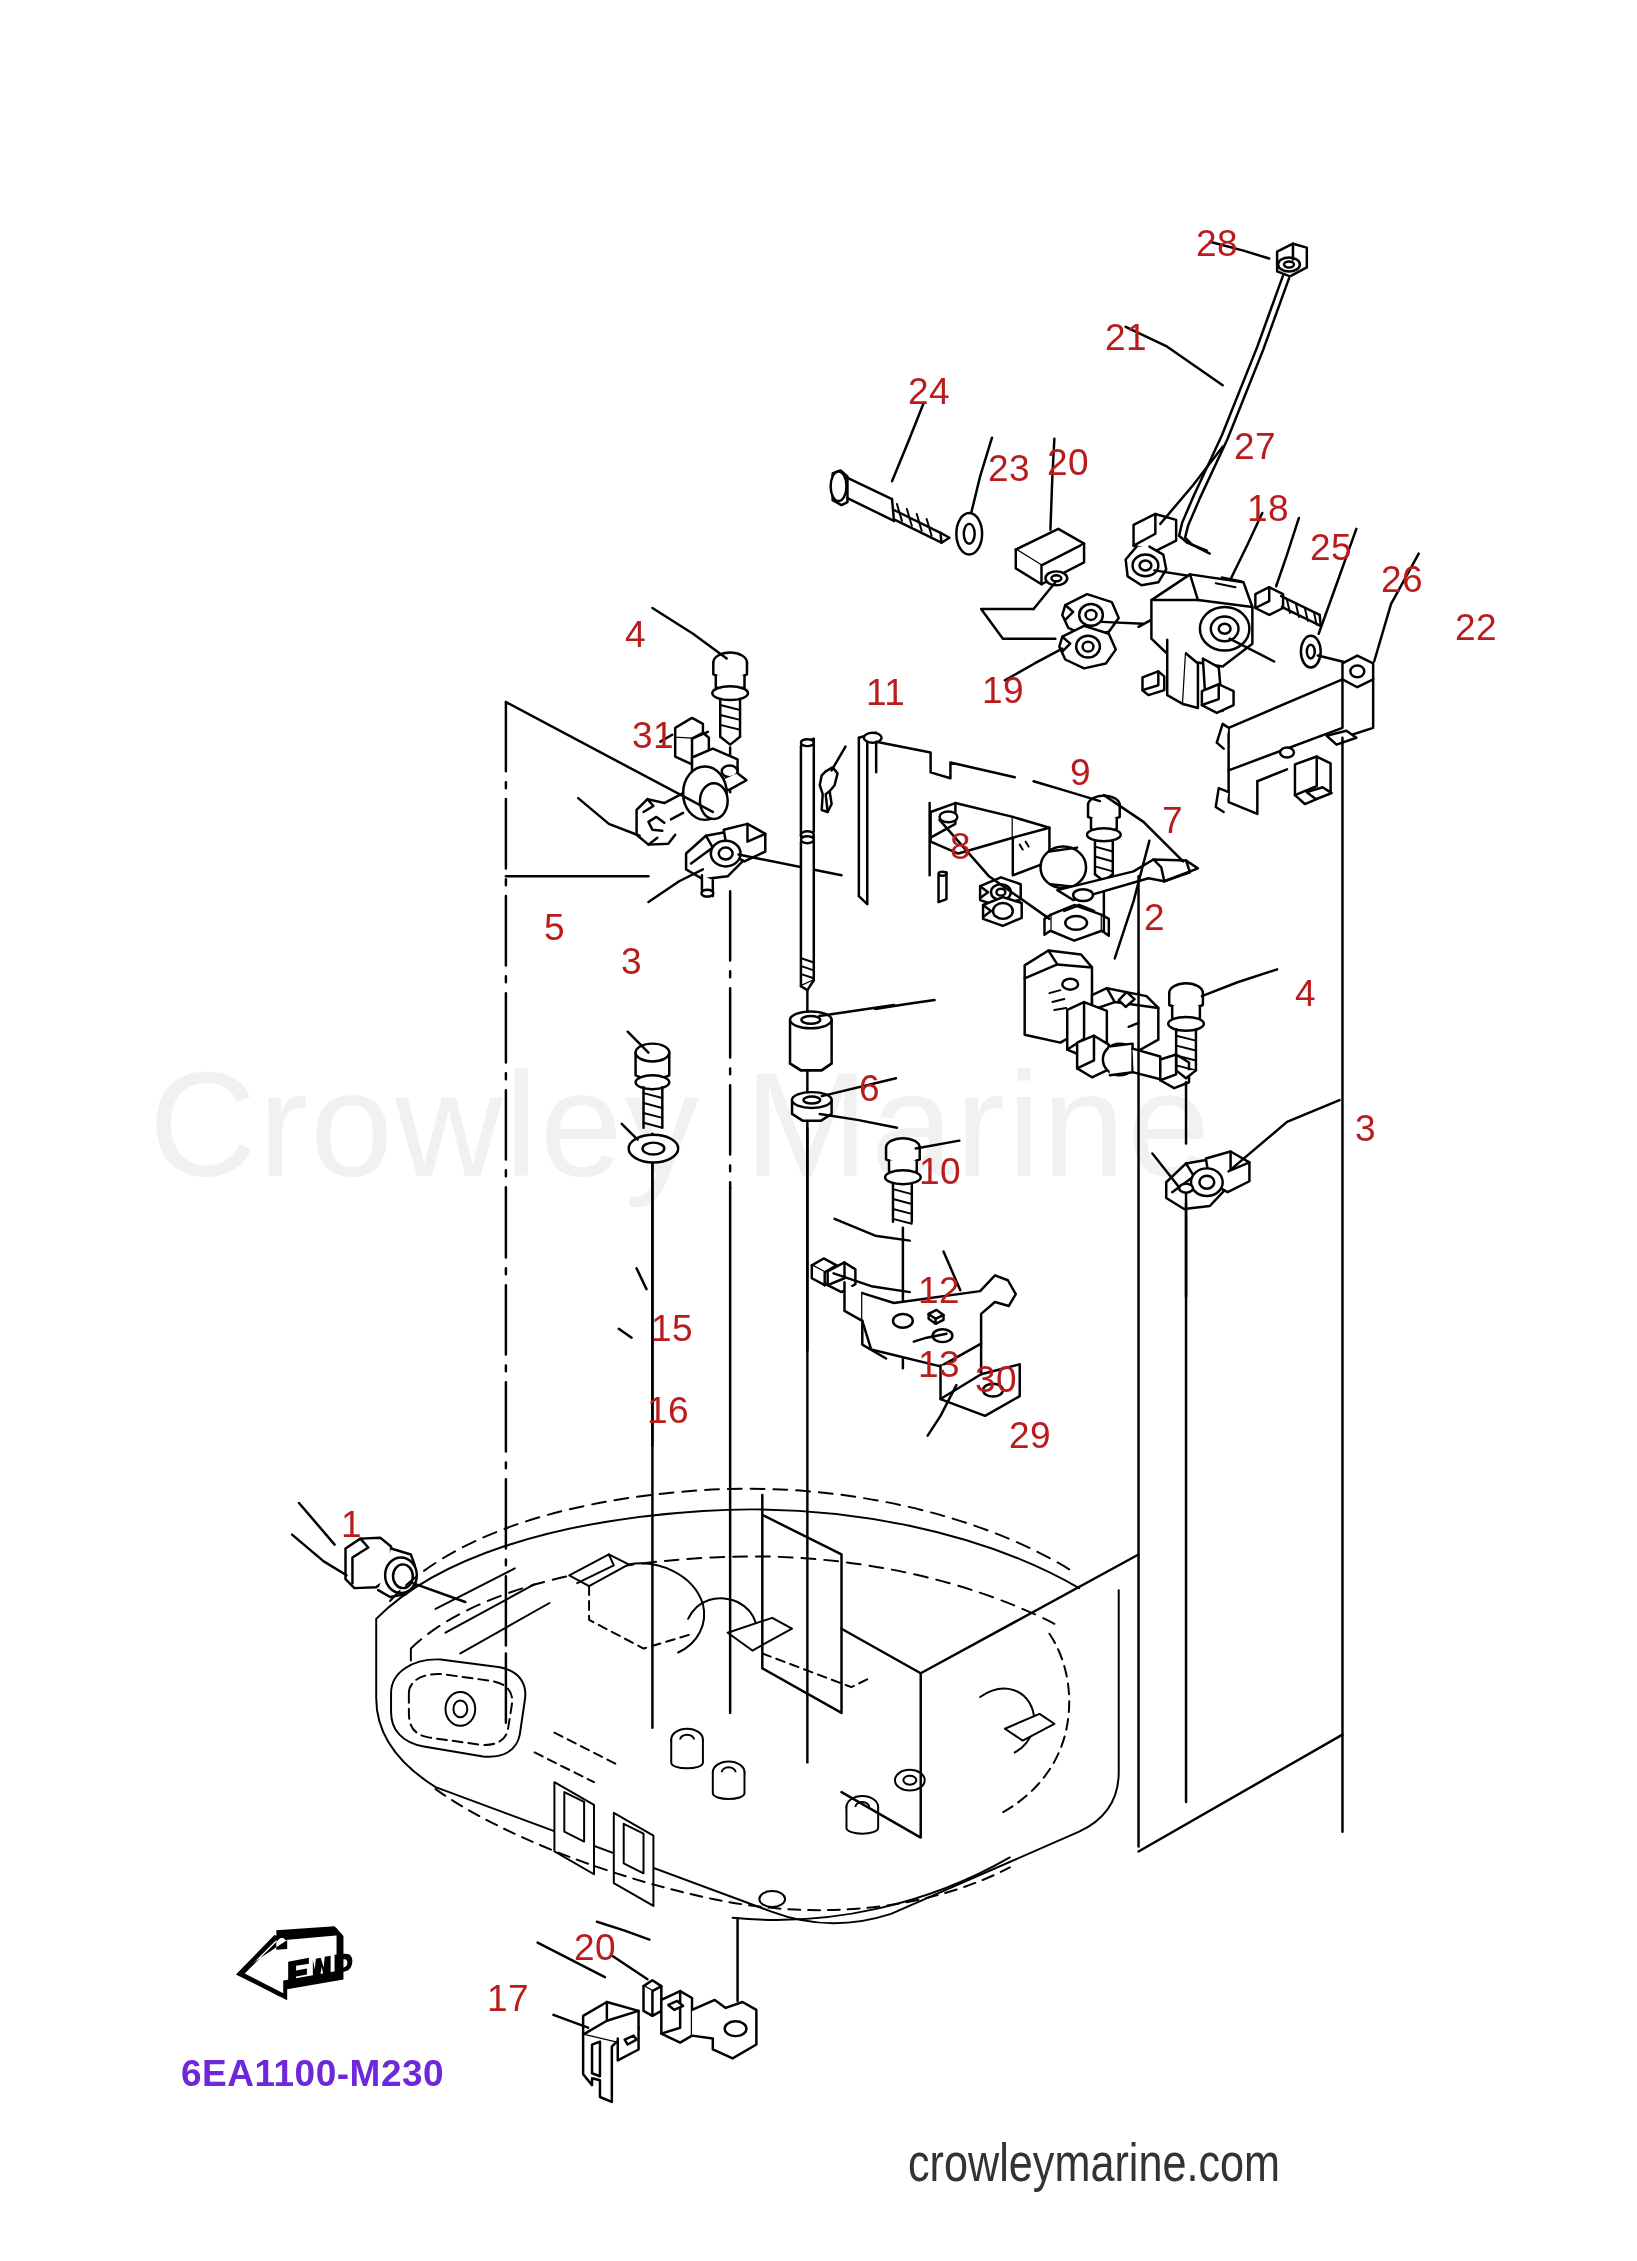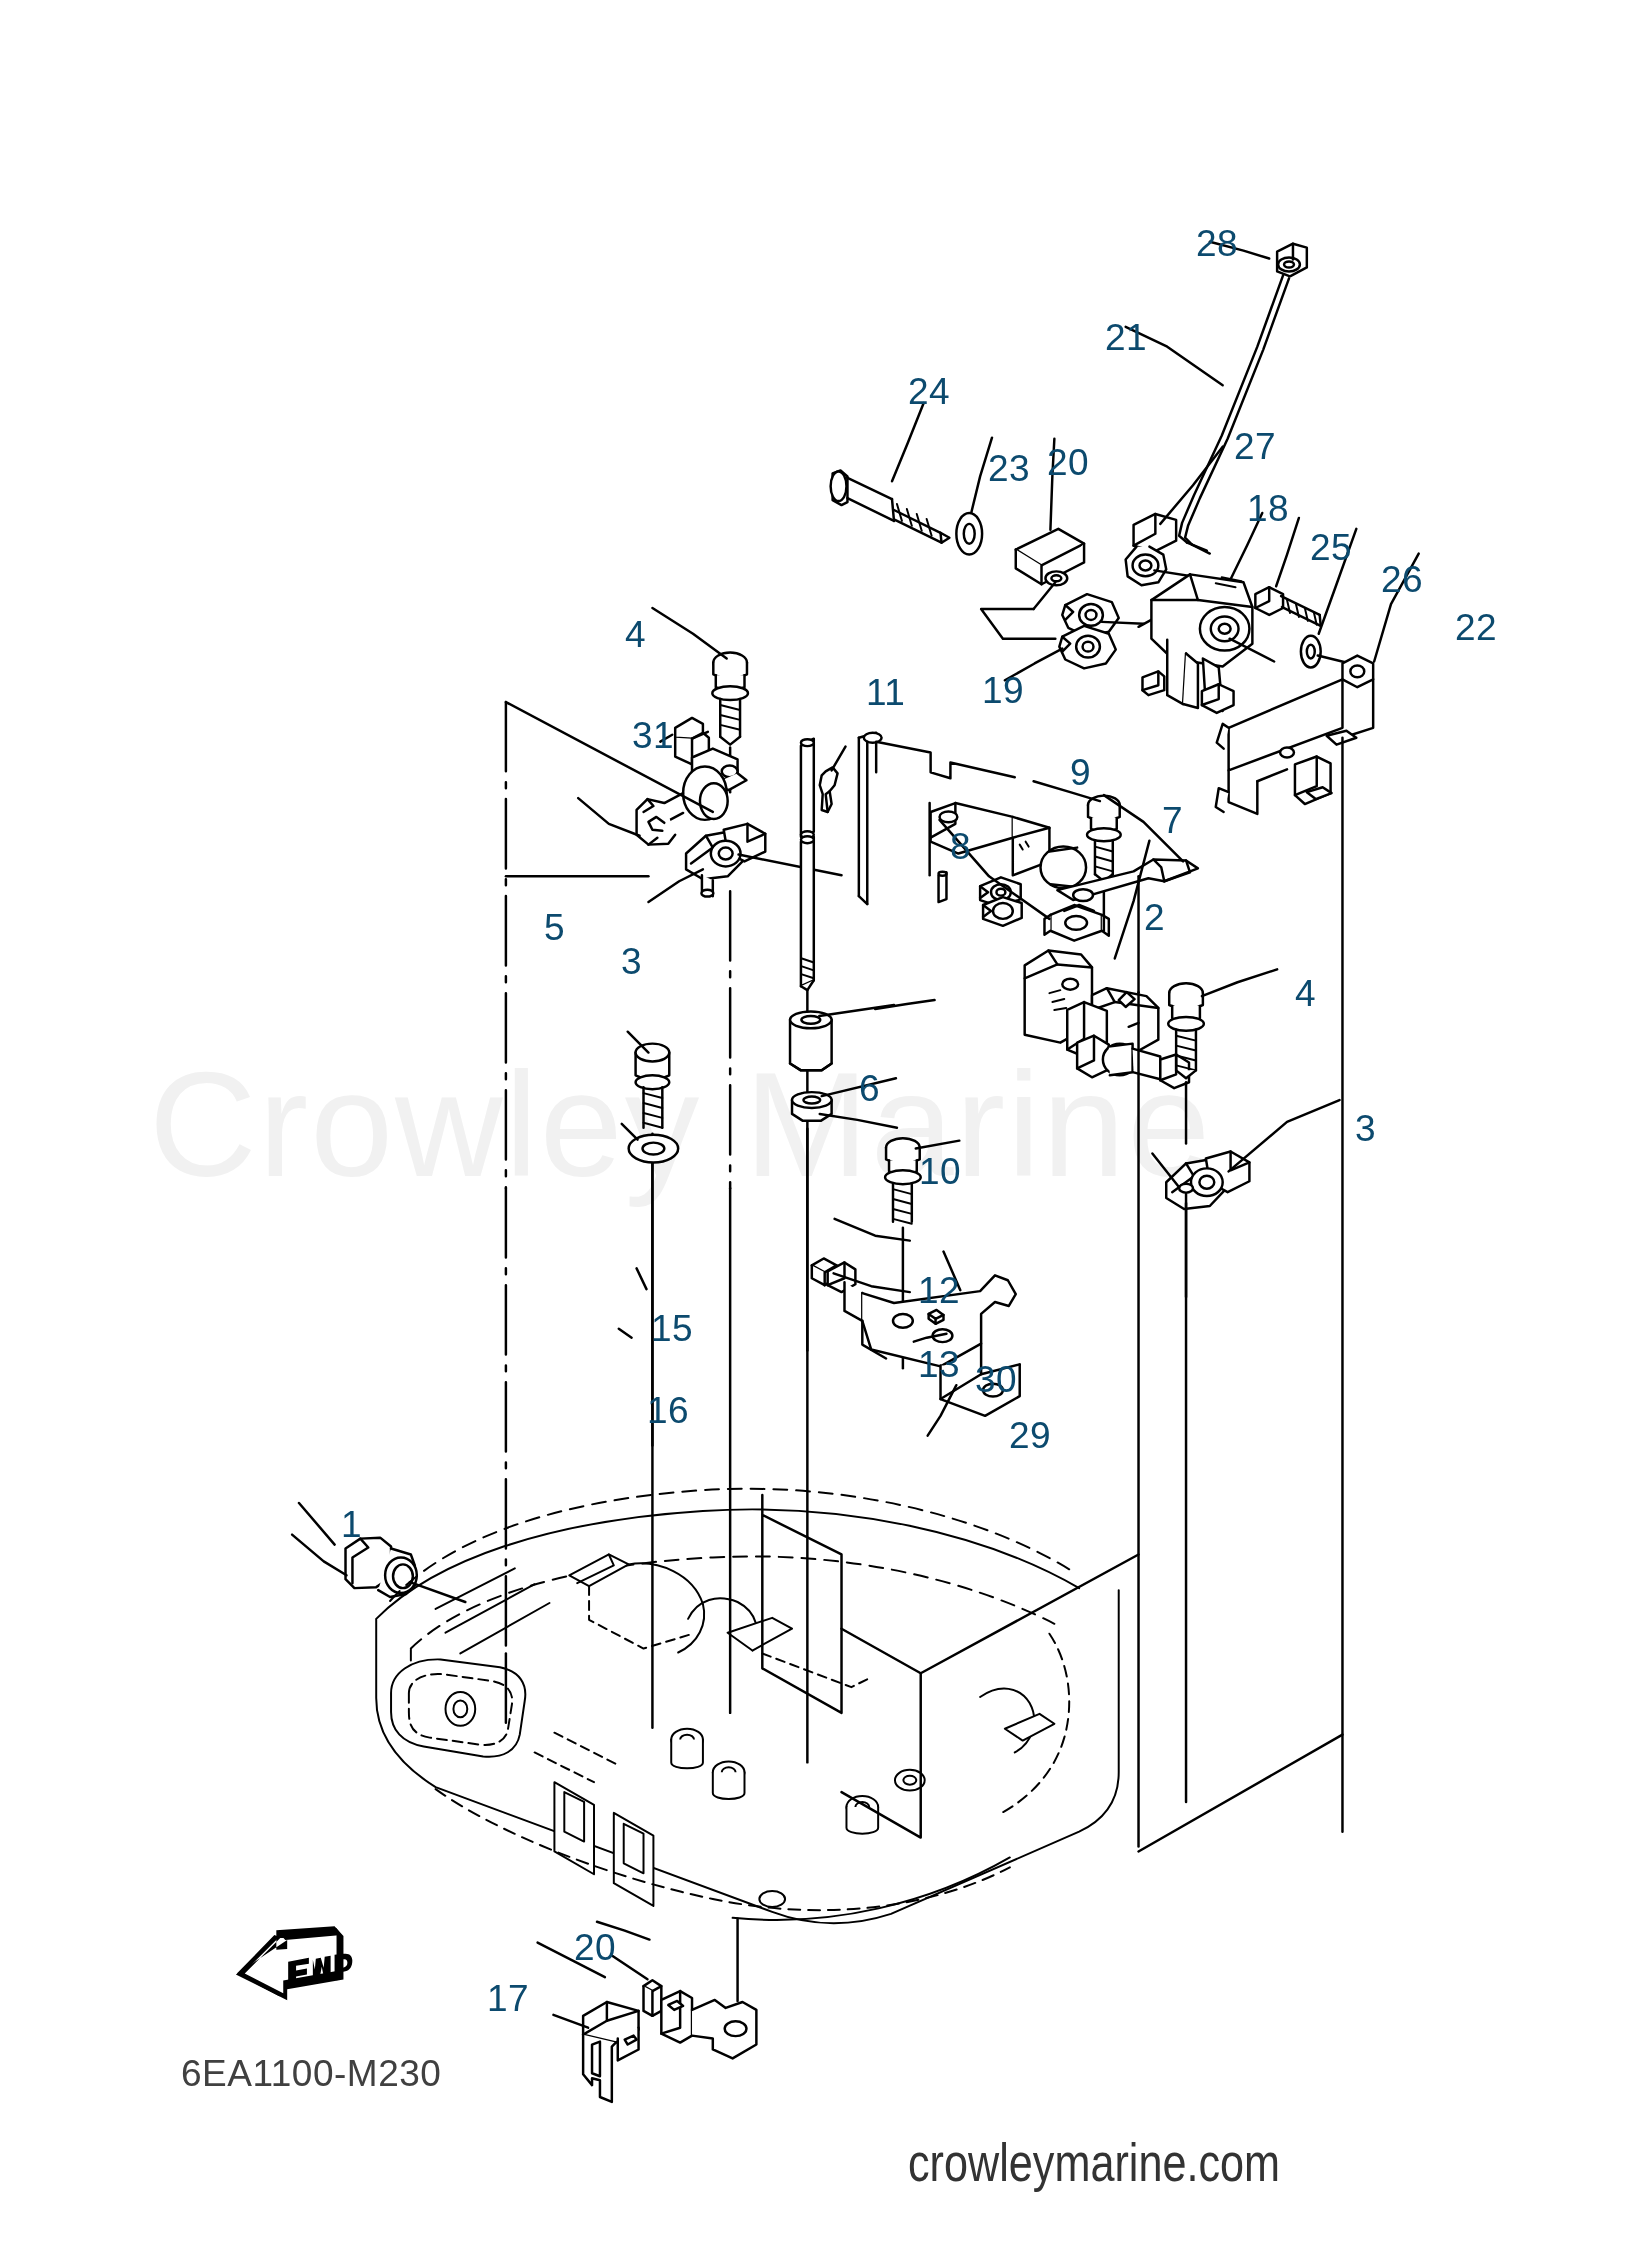--- a/index.html
+++ b/index.html
@@ -20,33 +20,34 @@
     letter-spacing:2px;
     white-space:nowrap;
     line-height:1;
     user-select:none;
     font-family:"Liberation Sans",sans-serif;
   }
   #svg-art{position:absolute;left:0;top:0;width:1637px;height:2261px;}
   .callout{
     position:absolute;
     font-size:37px;
-    color:#0c4a6e;
+    color:#b91c1c;
     font-family:"Liberation Sans",sans-serif;
     line-height:1;
     white-space:nowrap;
     letter-spacing:0.5px;
   }
   #partnumber{
     position:absolute;
     left:181px; top:2053px;
     font-size:37px;
-    color:#404040;
+    color:#6d28d9;
     letter-spacing:0.5px;
     white-space:nowrap;
+    font-weight:bold;
   }
   #site-url{
     position:absolute;
     left:908px; top:2131px;
     font-size:54px;
     color:#333333;
     white-space:nowrap;
     font-family:"Liberation Sans",sans-serif;
     transform:scaleX(0.80);
     transform-origin:left top;

